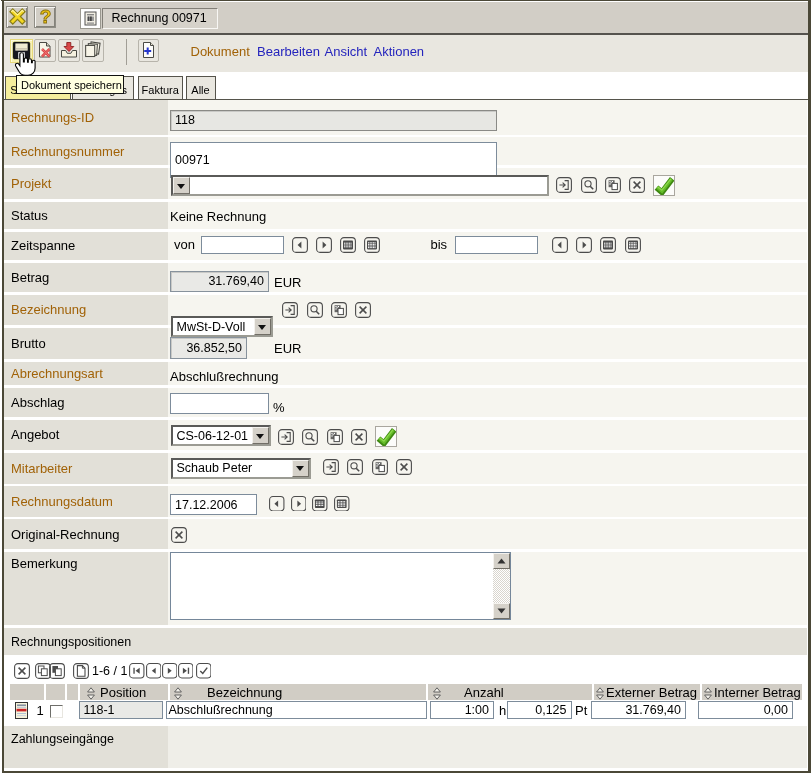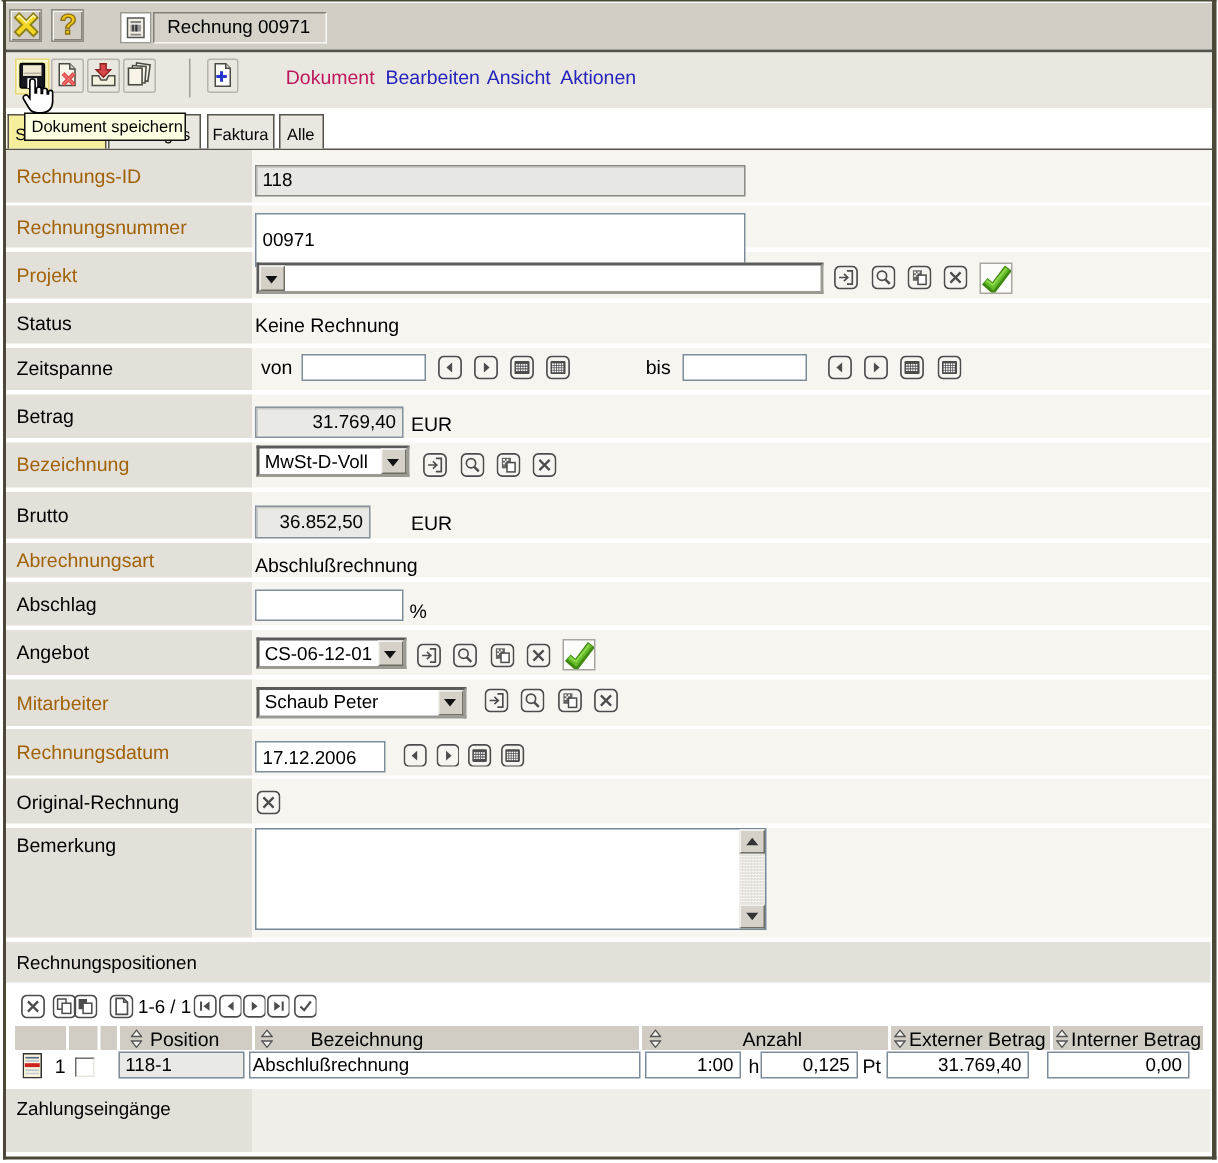--- a/index.html
+++ b/index.html
@@ -86,21 +86,21 @@
     </svg>
 </div>
 <div class="a" style="left:126px;top:38.5px;width:1px;height:26px;background:#a19e96"></div>
 <div class="mbtn" style="left:137.5px;top:38.5px">
 <svg width="18" height="18" viewBox="0 0 18 18">
       <path d="M4.5 1.5 h7 l3 3 v12 h-10 z" fill="#fdfdfb" stroke="#4a4a44" stroke-width="1"></path>
       <path d="M11.5 1.5 v3 h3" fill="#e6e2d2" stroke="#4a4a44" stroke-width="1"></path>
       <path d="M8.7 6.5 v7 M5.2 10 h7" stroke="#2637cc" stroke-width="2"></path>
     </svg>
 </div>
-<div class="a" style="left:190.5px;top:44px;font-size:13px;color:#be185d;white-space:nowrap">Dokument</div>
+<div class="a" style="left:190.5px;top:44px;font-size:13px;color:#a16207;white-space:nowrap">Dokument</div>
 <div class="a" style="left:257px;top:44px;font-size:13px;color:#2424bd;white-space:nowrap">Bearbeiten</div>
 <div class="a" style="left:324.5px;top:44px;font-size:13px;color:#2424bd;white-space:nowrap">Ansicht</div>
 <div class="a" style="left:373.5px;top:44px;font-size:13px;color:#2424bd;white-space:nowrap">Aktionen</div>
 
 <div class="tab" style="left:5px;width:66px;background:#f5ee9c">Stammblatt</div>
 <div class="tab" style="left:72px;width:61.5px">Sonstiges</div>
 <div class="tab" style="left:137.5px;width:45.5px">Faktura</div>
 <div class="tab" style="left:185.5px;width:30px">Alle</div>
 <div class="a" style="left:4px;top:100px;width:164px;height:34.5px;background:#e2e0d8"></div>
 <div class="a" style="left:168px;top:100px;width:639px;height:34.5px;background:#f6f5ef"></div>
@@ -287,21 +287,21 @@
       <rect x="8.85" y="8.45" width="1.1" height="1.1" fill="#fff"></rect>
       <rect x="10.45" y="8.45" width="1.1" height="1.1" fill="#fff"></rect>
       <rect x="4.05" y="10.049999999999999" width="1.1" height="1.1" fill="#fff"></rect>
       <rect x="5.65" y="10.049999999999999" width="1.1" height="1.1" fill="#fff"></rect>
       <rect x="7.25" y="10.049999999999999" width="1.1" height="1.1" fill="#fff"></rect>
       <rect x="8.85" y="10.049999999999999" width="1.1" height="1.1" fill="#fff"></rect>
       <rect x="10.45" y="10.049999999999999" width="1.1" height="1.1" fill="#fff"></rect>
     </svg></div>
 <div class="ginp num" style="left:170px;top:270.5px;width:99px;height:21.5px">31.769,40</div>
 <div class="a" style="left:274px;top:274.5px;font-size:13px">EUR</div>
-<div class="sel" style="left:170.5px;top:297px;width:102px;height:21px">
+<div class="sel" style="left:170.5px;top:316px;width:102px;height:21px">
     <div class="sv">MwSt-D-Voll</div>
     <div class="sb"></div>
   </div>
 <div class="ib" style="left:282px;top:301.5px;width:16px;height:16px"><svg width="16" height="16" viewBox="0 0 16 16">
       <rect x="0.6" y="0.6" width="14.8" height="14.8" rx="3.4" fill="none" stroke="#4c4c4c" stroke-width="1.1"></rect>
       <path d="M8.6 3.6 h3.6 v8.8 h-3.6" fill="none" stroke="#4c4c4c" stroke-width="1.1"></path>
       <path d="M3.4 8 h5.4 M6.6 5.6 L9.2 8 L6.6 10.4" fill="none" stroke="#4c4c4c" stroke-width="1.1"></path>
     </svg></div>
 <div class="ib" style="left:306.5px;top:301.5px;width:16px;height:16px"><svg width="16" height="16" viewBox="0 0 16 16">
       <rect x="0.6" y="0.6" width="14.8" height="14.8" rx="3.4" fill="none" stroke="#4c4c4c" stroke-width="1.1"></rect>
@@ -513,21 +513,21 @@
 <div class="a" style="left:100px;top:685px;font-size:13px">Position</div>
 <div class="a" style="left:174px;top:685.5px"><svg width="8" height="13" viewBox="0 0 8 13">
       <path d="M4 0.8 L7.4 5 H0.6 z" fill="#f4f2ec" stroke="#555" stroke-width="0.9"></path>
       <path d="M4 12.2 L0.6 8 H7.4 z" fill="#f4f2ec" stroke="#555" stroke-width="0.9"></path>
     </svg></div>
 <div class="a" style="left:207px;top:685px;font-size:13px">Bezeichnung</div>
 <div class="a" style="left:433px;top:685.5px"><svg width="8" height="13" viewBox="0 0 8 13">
       <path d="M4 0.8 L7.4 5 H0.6 z" fill="#f4f2ec" stroke="#555" stroke-width="0.9"></path>
       <path d="M4 12.2 L0.6 8 H7.4 z" fill="#f4f2ec" stroke="#555" stroke-width="0.9"></path>
     </svg></div>
-<div class="a" style="left:495px;top:685px;font-size:13px">Anzahl</div>
+<div class="a" style="left:464px;top:685px;font-size:13px">Anzahl</div>
 <div class="a" style="left:595.5px;top:685.5px"><svg width="8" height="13" viewBox="0 0 8 13">
       <path d="M4 0.8 L7.4 5 H0.6 z" fill="#f4f2ec" stroke="#555" stroke-width="0.9"></path>
       <path d="M4 12.2 L0.6 8 H7.4 z" fill="#f4f2ec" stroke="#555" stroke-width="0.9"></path>
     </svg></div>
 <div class="a" style="left:606px;top:685px;font-size:13px">Externer Betrag</div>
 <div class="a" style="left:703.5px;top:685.5px"><svg width="8" height="13" viewBox="0 0 8 13">
       <path d="M4 0.8 L7.4 5 H0.6 z" fill="#f4f2ec" stroke="#555" stroke-width="0.9"></path>
       <path d="M4 12.2 L0.6 8 H7.4 z" fill="#f4f2ec" stroke="#555" stroke-width="0.9"></path>
     </svg></div>
 <div class="a" style="left:714px;top:685px;font-size:13px">Interner Betrag</div>

